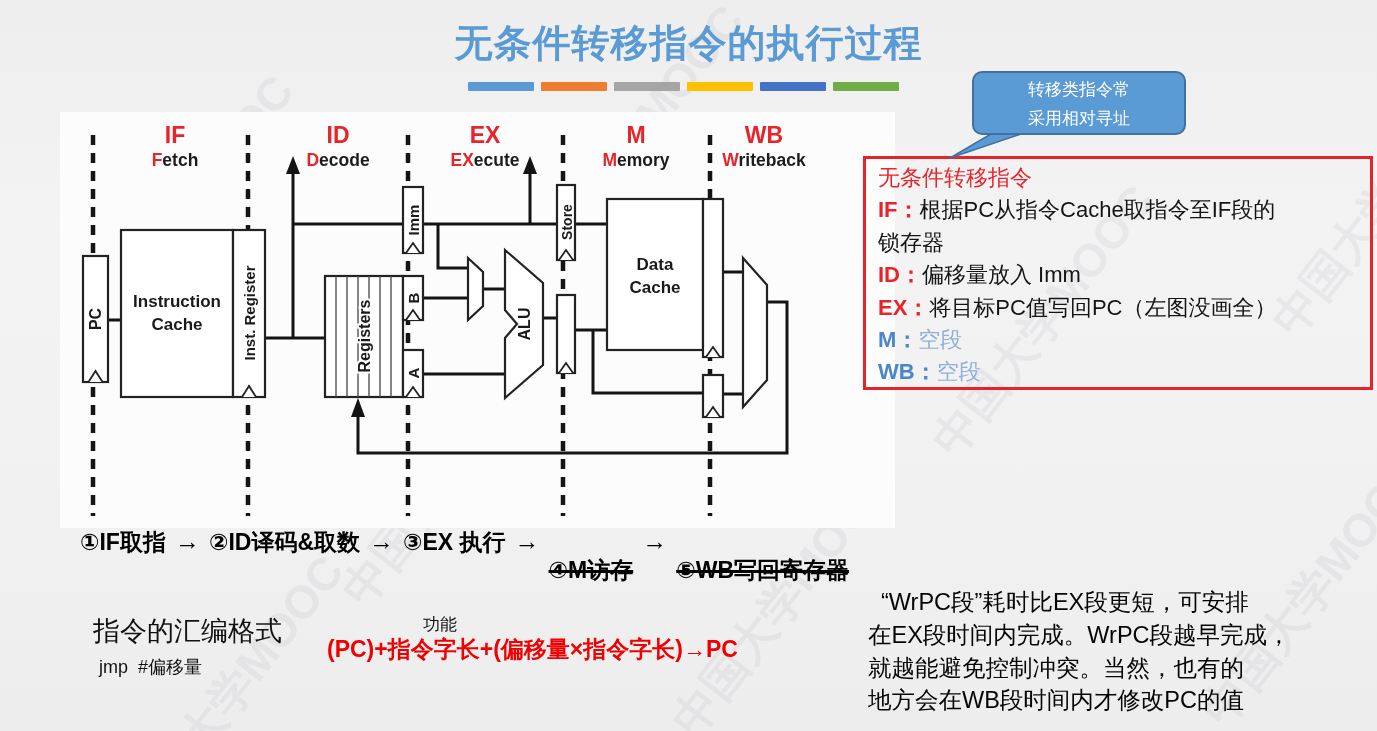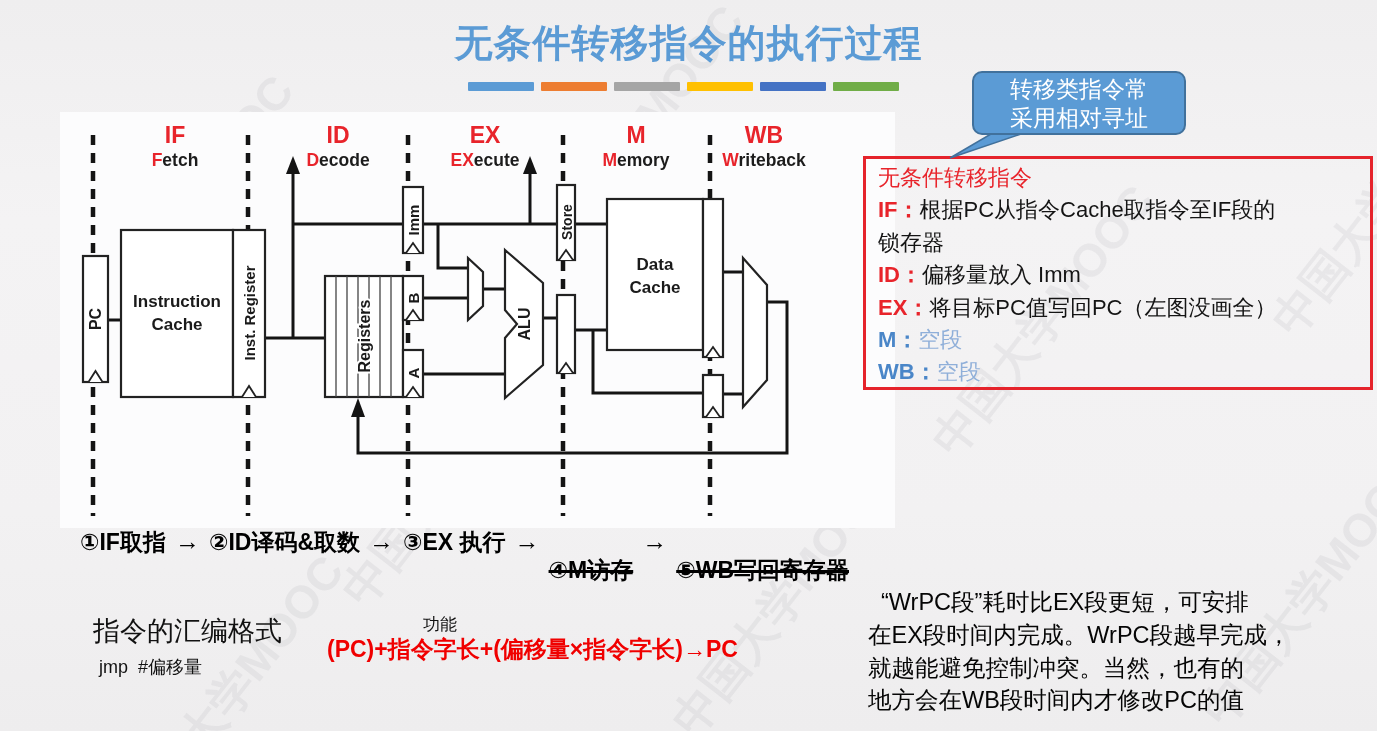--- a/index.html
+++ b/index.html
@@ -17,21 +17,21 @@
 
   
   .title { position:absolute; left:0; top:18px; width:1377px; text-align:center;
            font-size:38px; font-weight:700; color:#5B9BD5; letter-spacing:1px; }
   .bars { position:absolute; left:468px; top:82px; display:flex; gap:7px; }
   .bar { width:66px; height:9px; border-radius:1px; }
 
   
   .bubble { position:absolute; left:972px; top:71px; width:214px; height:64px;
             background:#5B9BD5; border:2px solid #41719C; border-radius:10px;
-            color:#fff; font-size:23px; line-height:29px; text-align:center; padding-top:2px; z-index:5; }
+            color:#fff; font-size:17px; line-height:29px; text-align:center; padding-top:2px; z-index:5; }
   .bubble-tail { position:absolute; left:938px; top:131px; z-index:4; }
 
   
   .notebox { position:absolute; left:863px; top:156px; width:510px; height:234px;
              border:3px solid #E5232B; padding:3px 8px 0 12px; z-index:3;
              font-size:22px; line-height:32.4px; color:#141414; background:transparent; }
   .note-line .prefix { font-weight:700; color:#E8242B; }
   .note-line.red { color:#E8242B; }
   .note-line.blue { color:#8FAFD9; }
   .note-line.blue .prefix { color:#4A86C8; }

